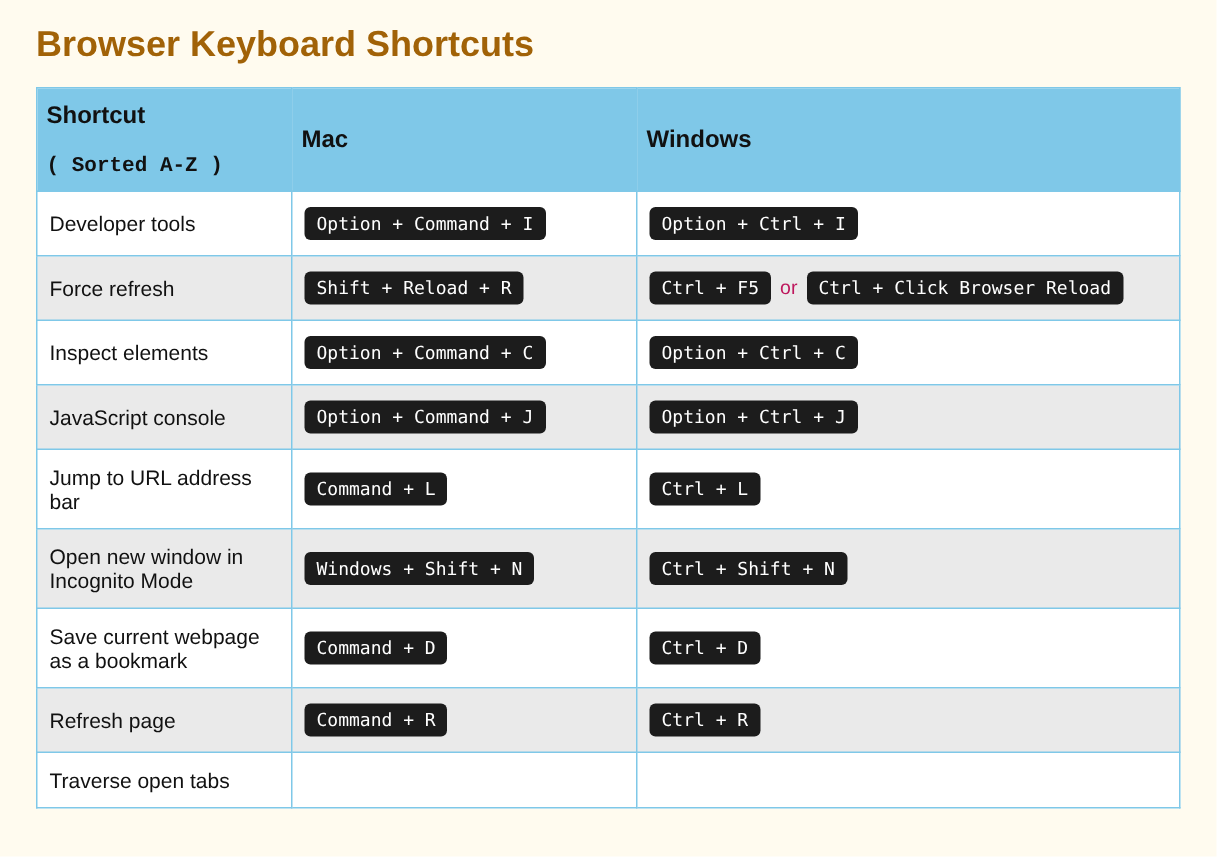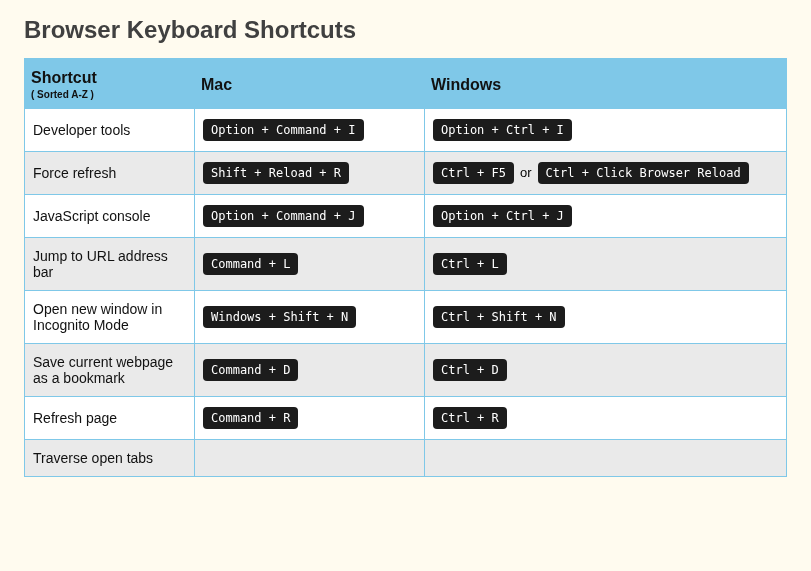--- a/index.html
+++ b/index.html
@@ -3,21 +3,21 @@
   <meta charset="utf-8">
   <style>
     * { box-sizing: border-box; margin: 0; padding: 0; }
     body {
       background: #fffbef;
       font-family: -apple-system, BlinkMacSystemFont, "Segoe UI", Arial, sans-serif;
       padding: 16px 24px;
       width: 811px;
     }
     h1 {
-      color: #404040;
+      color: #a16207;
       font-size: 24px;
       font-weight: 700;
       margin-bottom: 14px;
     }
     table {
       width: 100%;
       border-collapse: collapse;
       background: #fff;
     }
     th, td {
@@ -27,23 +27,24 @@
     }
     th {
       background: #7fc8e8;
       color: #111;
       font-weight: 700;
       padding: 10px 6px 8px;
       font-size: 16px;
     }
     th .subtitle {
       display: block;
-      font-size: 10px;
+      font-size: 14px;
       font-weight: 600;
-      margin-top: 2px;
+      margin-top: 16px;
+      font-family: Liberation Mono, monospace;
     }
     th.col-shortcut { width: 170px; }
     th.col-mac { width: 230px; }
     td {
       padding: 10px 8px;
       font-size: 14px;
       color: #111;
     }
     td.name-cell { font-size: 14px; }
     tbody tr:nth-child(even) td { background: #eaeaea; }
@@ -55,21 +56,21 @@
       font-family: "Menlo", "Consolas", monospace;
       font-size: 12px;
       padding: 4px 8px;
       border-radius: 4px;
       white-space: nowrap;
     }
     .or-text {
       display: inline-block;
       margin: 0 6px;
       font-size: 13px;
-      color: #000000;
+      color: #be185d;
     }
   </style>
 </head>
 <body>
 
 <h1>Browser Keyboard Shortcuts</h1>
 
 <table>
   <thead>
     <tr>
@@ -84,20 +85,25 @@
   <tbody id="tbody">
       <tr>
         <td class="name-cell">Developer tools</td>
         <td><span class="kbd">Option + Command + I</span></td>
         <td><span class="kbd">Option + Ctrl + I</span></td>
       </tr>
       <tr>
         <td class="name-cell">Force refresh</td>
         <td><span class="kbd">Shift + Reload + R</span></td>
         <td><span class="kbd">Ctrl + F5</span><span class="or-text">or</span><span class="kbd">Ctrl + Click Browser Reload</span></td>
+      </tr>
+      <tr>
+        <td class="name-cell">Inspect elements</td>
+        <td><span class="kbd">Option + Command + C</span></td>
+        <td><span class="kbd">Option + Ctrl + C</span></td>
       </tr>
       <tr>
         <td class="name-cell">JavaScript console</td>
         <td><span class="kbd">Option + Command + J</span></td>
         <td><span class="kbd">Option + Ctrl + J</span></td>
       </tr>
       <tr>
         <td class="name-cell">Jump to URL address bar</td>
         <td><span class="kbd">Command + L</span></td>
         <td><span class="kbd">Ctrl + L</span></td>

